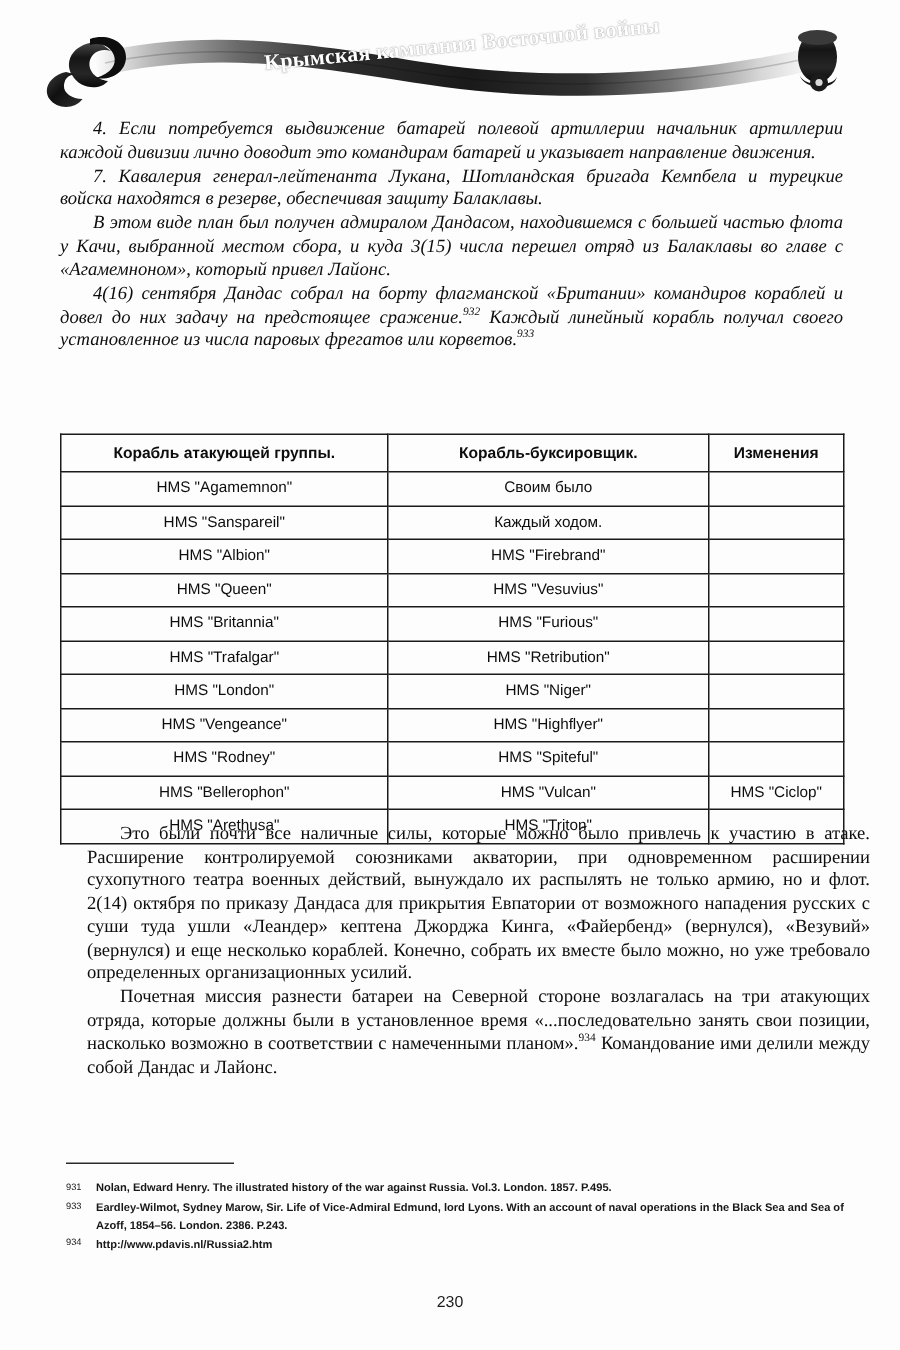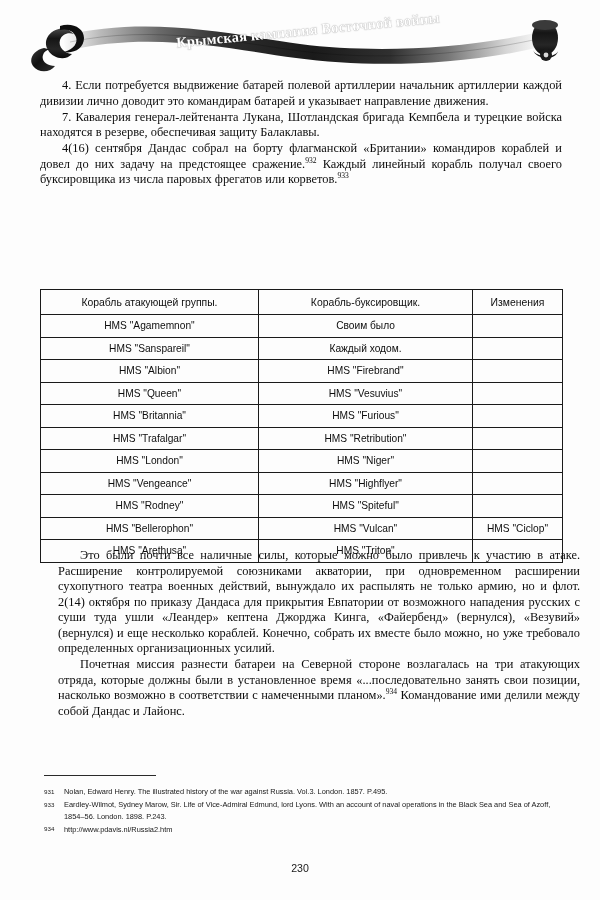--- a/index.html
+++ b/index.html
@@ -63,20 +63,21 @@
     text-shadow: 0 0 1px rgba(0,0,0,0.55);
     white-space: nowrap;
   }
 
   
   .content {
     position: absolute;
     left: 40px;
     top: 78px;
     width: 522px;
+    font-style: italic;
   }
   p.body-par {
     margin: 0 0 0.5px 0;
     font-size: 12.4px;
     line-height: 15.5px;
     text-align: justify;
     text-indent: 22px;
     hyphens: manual;
     word-spacing: 0.1px;
   }
@@ -105,21 +106,21 @@
     text-align: center;
     padding: 0;
     height: 21.5px;
     font-size: 10.2px;
     color: #0d0d0d;
     vertical-align: middle;
     overflow: hidden;
     white-space: nowrap;
   }
   table.ship-table th {
-    font-weight: normal;
+    font-weight: bold;
     font-size: 10.4px;
     height: 24px;
   }
   col.c1 { width: 218px; }
   col.c2 { width: 214px; }
   col.c3 { width: 90px; }
 
   
   .content-lower {
     position: absolute;
@@ -155,20 +156,21 @@
   }
   .footnote .fn-num {
     position: absolute;
     left: 4px;
     top: -0.5px;
     font-size: 6.2px;
     line-height: 11.6px;
   }
   .footnote .fn-text {
     display: block;
+    font-weight: bold;
   }
 
   
   .page-number {
     position: absolute;
     left: 0;
     top: 862px;
     width: 600px;
     text-align: center;
     font-family: "Liberation Sans", "DejaVu Sans", sans-serif;
@@ -235,22 +237,23 @@
     </div>
   </div>
 
   <div class="content">
 
     <p class="body-par">4. Если потребуется выдвижение батарей полевой артиллерии начальник артиллерии каждой дивизии лично доводит это командирам батарей и указывает направление движения.</p>
 
     <p class="body-par">7. Кавалерия генерал-лейтенанта Лукана, Шотландская бригада Кемпбела и турецкие войска находятся в резерве, обеспечивая защиту Балаклавы.</p>
 
 
-
-    <p class="body-par"><span>4(16) сентября Дандас собрал на борту флагманской «Британии» командиров кораблей и довел до них задачу на предстоящее сражение.</span><sup class="fn">932</sup><span> Каждый линейный корабль получал своего буксировщика из числа паровых фрегатов или корветов.</span><sup class="fn">933</sup></p>
+    <p class="body-par">В этом виде план был получен адмиралом Дандасом, находившемся с большей частью флота у Качи, выбранной местом сбора, и куда 3(15) числа перешел отряд из Балаклавы во главе с «Агамемноном», который привел Лайонс.</p>
+
+    <p class="body-par"><span>4(16) сентября Дандас собрал на борту флагманской «Британии» командиров кораблей и довел до них задачу на предстоящее сражение.</span><sup class="fn">932</sup><span> Каждый линейный корабль получал своего установленное из числа паровых фрегатов или корветов.</span><sup class="fn">933</sup></p>
 
   </div>
 
   <div class="ship-table-wrap">
     <table class="ship-table">
       <colgroup>
         <col class="c1">
           <col class="c2">
           <col class="c3">
       </colgroup>
@@ -328,21 +331,21 @@
 
   <div class="footnote-rule"></div>
 
   <div class="footnotes">
     <div class="footnote">
       <span class="fn-num">931</span>
       <span class="fn-text">Nolan, Edward Henry. The illustrated history of the war against Russia. Vol.3. London. 1857. P.495.</span>
     </div>
     <div class="footnote">
       <span class="fn-num">933</span>
-      <span class="fn-text">Eardley-Wilmot, Sydney Marow, Sir. Life of Vice-Admiral Edmund, lord Lyons. With an account of naval operations in the Black Sea and Sea of Azoff, 1854–56. London. 1898. P.243.</span>
+      <span class="fn-text">Eardley-Wilmot, Sydney Marow, Sir. Life of Vice-Admiral Edmund, lord Lyons. With an account of naval operations in the Black Sea and Sea of Azoff, 1854–56. London. 2386. P.243.</span>
     </div>
     <div class="footnote">
       <span class="fn-num">934</span>
       <span class="fn-text">http://www.pdavis.nl/Russia2.htm</span>
     </div>
   </div>
 
   <div class="page-number">230</div>
 
 </div>

